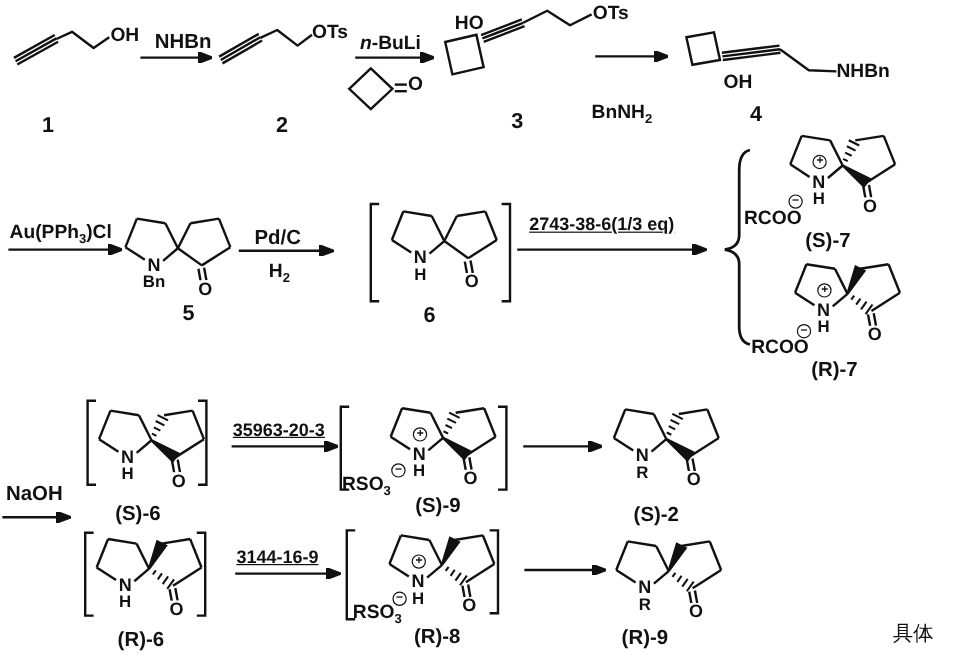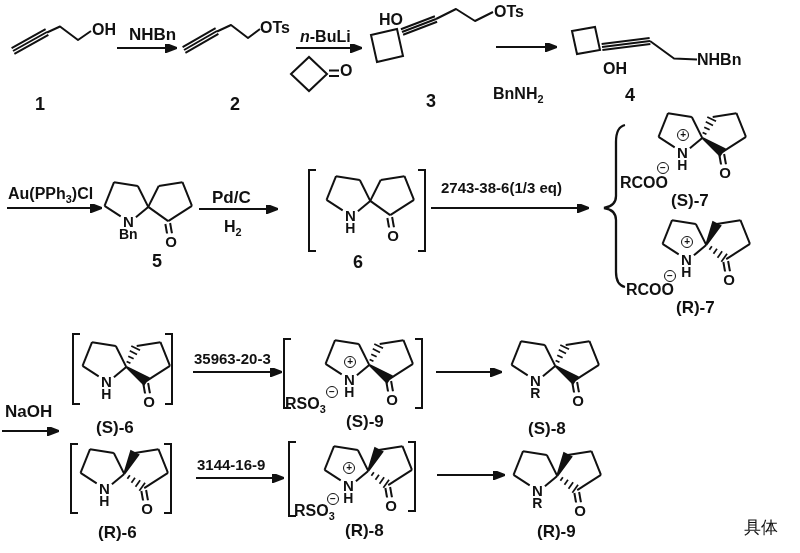--- a/index.html
+++ b/index.html
@@ -4,21 +4,21 @@
 <style>
   html,body{margin:0;padding:0;background:#fff;}
   #scene{position:relative;width:800px;height:553px;background:#fff;overflow:hidden;
          font-family:"Liberation Sans",sans-serif;color:#111;}
   #bonds{position:absolute;left:0;top:0;}
   #labels{position:absolute;left:0;top:0;width:800px;height:553px;}
   .lbl{position:absolute;color:#111;white-space:nowrap;line-height:1.05;}
   .num{font-size:18px;font-weight:700;}
   .rg{font-size:16px;font-weight:700;}
   .rg17{font-size:17px;font-weight:700;}
-  .cas{font-size:15px;font-weight:700;}
+  .cas{font-size:15px;font-weight:700;text-decoration:underline;}
   .atom{position:absolute;transform:translate(-50%,-50%);font-size:15px;font-weight:700;
         color:#111;background:#fff;padding:0 1px;line-height:1;white-space:nowrap;}
   .subatom{font-size:14px;}
   .chg{position:absolute;transform:translate(-50%,-50%);width:12px;height:12px;box-sizing:border-box;
        border:1.5px solid #111;border-radius:50%;font-size:10px;font-weight:700;line-height:9px;
        text-align:center;color:#111;background:#fff;}
   sub{font-size:0.68em;}
   .it{font-style:italic;}
   .cjk{font-size:17px;font-weight:400;}
   svg path, svg line, svg polygon{stroke:#111;}
@@ -297,28 +297,28 @@
     <span class="lbl rg" style="left:626px;top:282px">RCOO</span>
     <span class="chg" style="left:670px;top:276px">−</span>
     <span class="lbl rg17" style="left:676px;top:299px">(R)-7</span>
 
     <span class="lbl rg17" style="left:5px;top:403px">NaOH</span>
     <span class="lbl rg17" style="left:96px;top:419px">(S)-6</span>
     <span class="lbl cas" style="left:194px;top:351px">35963-20-3</span>
     <span class="lbl rg" style="left:285px;top:396px"><span>RSO</span><sub>3</sub></span>
     <span class="chg" style="left:332px;top:392px">−</span>
     <span class="lbl rg17" style="left:346px;top:413px">(S)-9</span>
-    <span class="lbl rg17" style="left:528px;top:420px">(S)-8</span>
+    <span class="lbl rg17" style="left:528px;top:420px">(S)-2</span>
 
     <span class="lbl rg17" style="left:98px;top:524px">(R)-6</span>
     <span class="lbl cas" style="left:197px;top:457px">3144-16-9</span>
     <span class="lbl rg" style="left:294px;top:503px"><span>RSO</span><sub>3</sub></span>
     <span class="chg" style="left:333px;top:499px">−</span>
     <span class="lbl rg17" style="left:345px;top:522px">(R)-8</span>
-    <span class="lbl rg17" style="left:537px;top:523px">(R)-9</span>
+    <span class="lbl rg17" style="left:518px;top:523px">(R)-9</span>
     <span class="lbl cjk" style="left:744px;top:519px">具体</span>
   <span class="atom" style="left: 128.3px; top: 221.15px;">N</span>
       <span class="atom subatom" style="left: 128.3px; top: 234.45px;">Bn</span>
       <span class="atom" style="left: 171.05px; top: 241.1px;">O</span>
       <span class="atom" style="left: 350.3px; top: 215.15px;">N</span>
       <span class="atom subatom" style="left: 350.3px; top: 228.45px;">H</span>
       <span class="atom" style="left: 393.05px; top: 235.1px;">O</span>
       <span class="atom" style="left: 682.3px; top: 152.15px;">N</span>
       <span class="atom subatom" style="left: 682.3px; top: 165.45px;">H</span>
       <span class="atom" style="left: 725.05px; top: 172.1px;">O</span>

